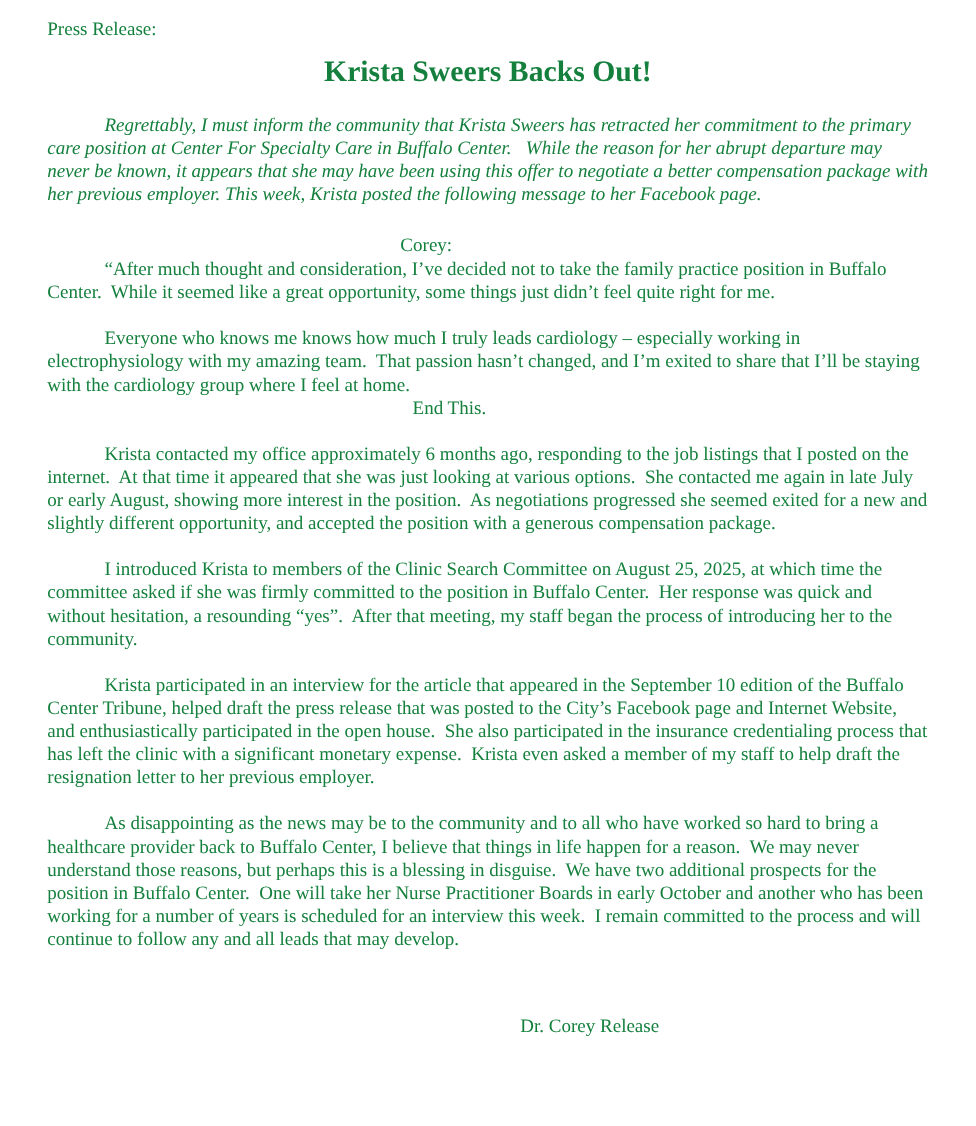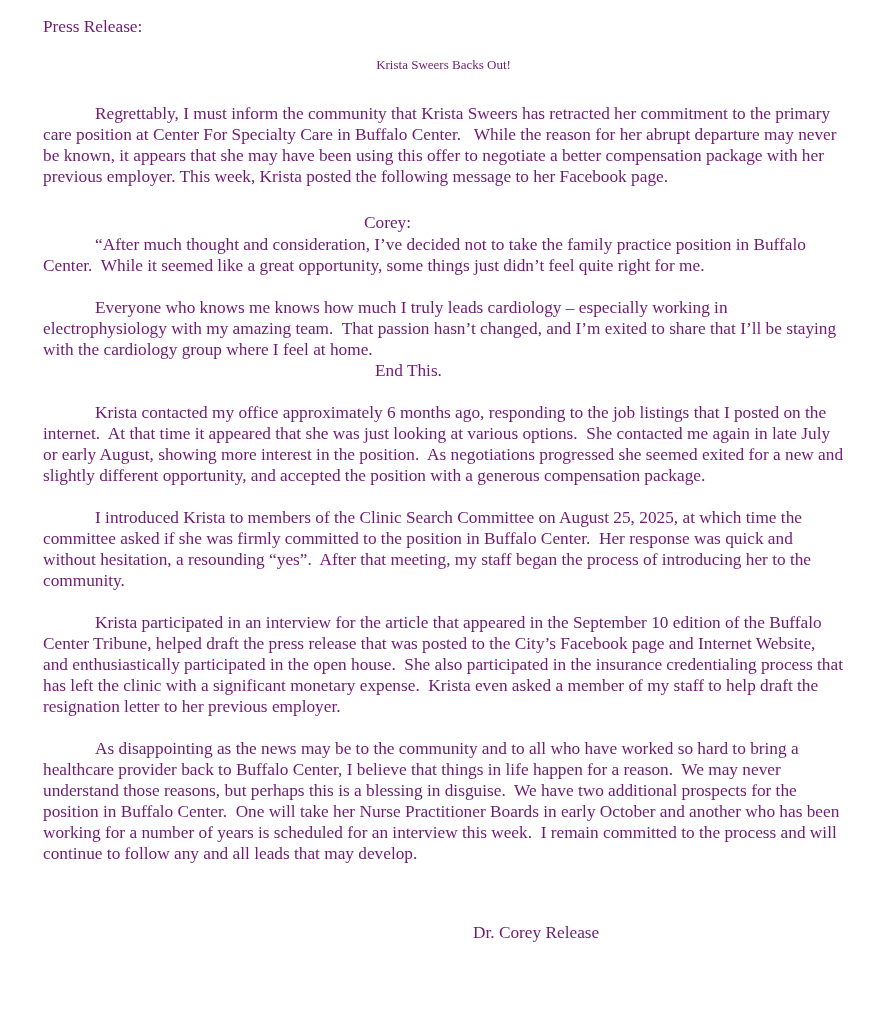--- a/index.html
+++ b/index.html
@@ -8,41 +8,41 @@
     height: 1024px;
     background: #ffffff;
     overflow: hidden;
   }
   .page {
     box-sizing: border-box;
     width: 887px;
     height: 1024px;
     padding: 16px 43px 0 43px;
     background: #ffffff;
-    color: #701a75;
+    color: #15803d;
     font-family: "Liberation Serif", "DejaVu Serif", serif;
     font-size: 17.3px;
     line-height: 21px;
   }
   .kicker {
     white-space: pre-wrap;
   }
   .title {
-    font-size: 13px;
+    font-size: 27px;
     line-height: 26px;
-    font-weight: normal;
+    font-weight: bold;
     text-align: center;
     margin: 15px 0 12px 0;
   }
   .para {
     margin: 21px 0 0 0;
     white-space: pre-wrap;
   }
   .indent { text-indent: 52px; }
-  .intro { margin-top: 25px; }
+  .intro { margin-top: 25px; font-style: italic; }
   .center-label {
     text-align: center;
     white-space: pre-wrap;
   }
   .quote-label { margin-top: 25px; margin-right: 112px; }
   .quote-first { margin-top: 1px; }
   .end-quote-label { margin-top: 0; margin-right: 70px; }
   .signature {
     margin-top: 16px;
     margin-left: 430px;

